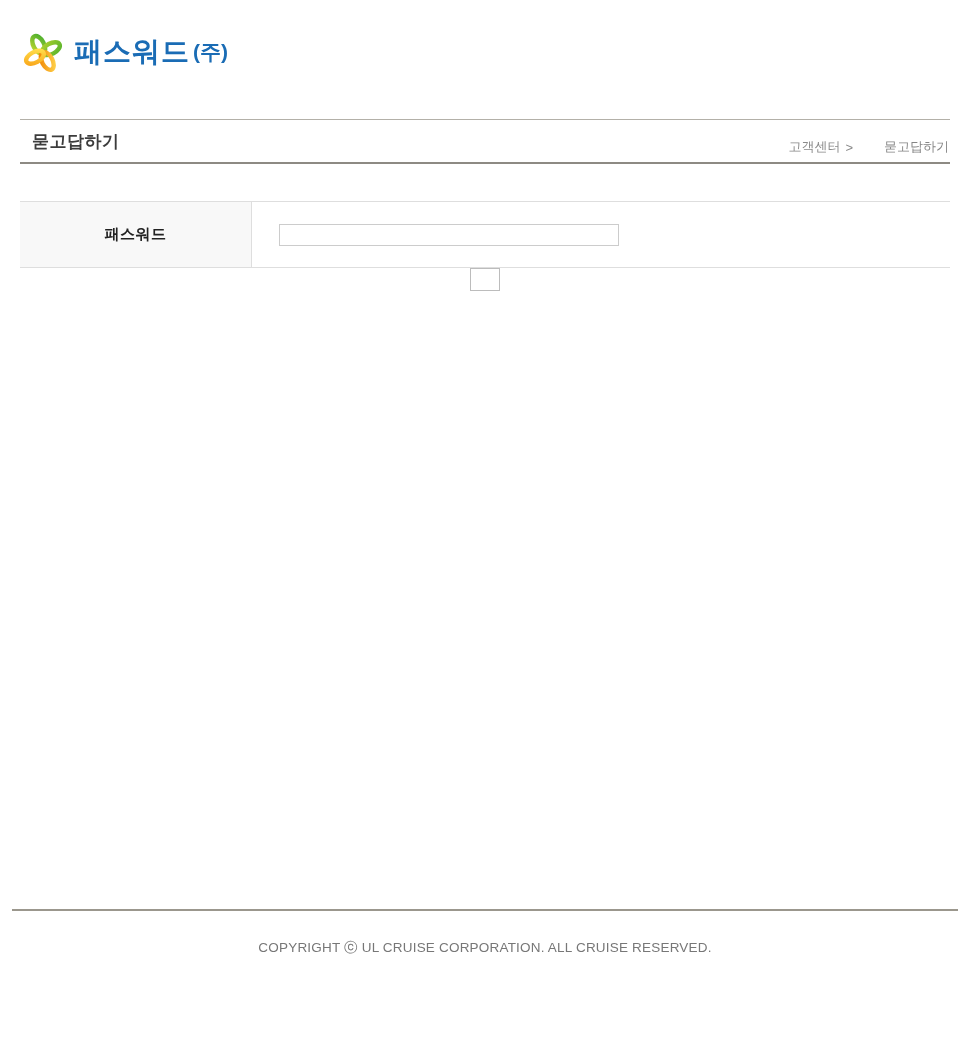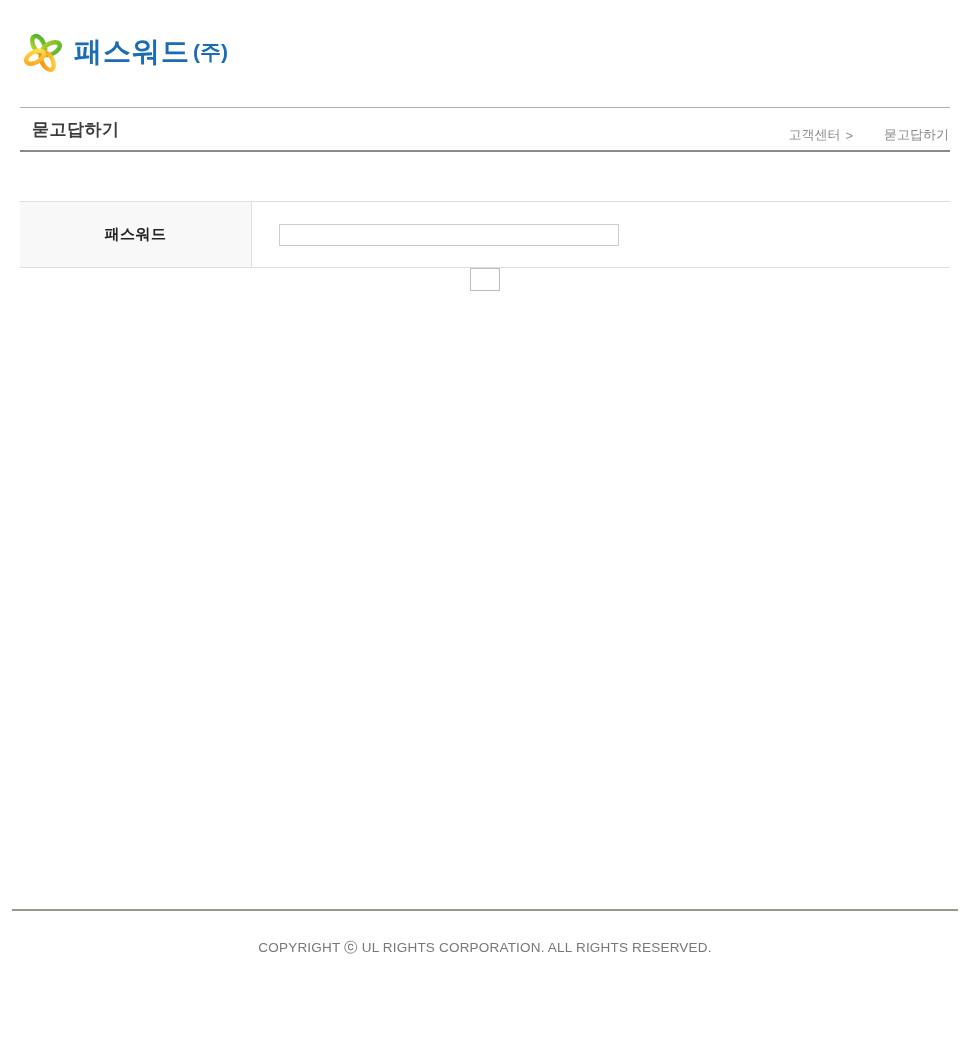--- a/index.html
+++ b/index.html
@@ -19,21 +19,21 @@
     color: #1a6cb5; font-weight: bold; font-size: 28px;
     letter-spacing: 1px; line-height: 48px;
   }
   .logo-suffix {
     color: #1a6cb5; font-weight: bold; font-size: 21px; margin-left: 3px;
     vertical-align: 2px;
   }
 
   
   .title-bar {
-    position: absolute; top: 107px; left: 20px; right: 20px; height: 45px;
+    position: absolute; top: 119px; left: 20px; right: 20px; height: 45px;
     border-top: 1px solid #b3b0a8;
     border-bottom: 2px solid #8d8a83;
     display: flex; align-items: center; justify-content: space-between;
   }
   .page-title {
     font-size: 17px; font-weight: bold; color: #3c3c3c;
     padding-left: 12px; letter-spacing: 0.5px;
   }
   .breadcrumb {
     font-size: 13px; color: #8a8a8a; padding-right: 1px;
@@ -152,14 +152,14 @@
   <div class="form-td">
     <input class="pw-input" type="password" value="" style="">
   </div>
 </div>
 
 <div class="btn-row">
   <button class="confirm-button"></button>
 </div>
 
 <div class="footer">
-  <span class="footer-text">COPYRIGHT ⓒ UL RIGHTS CORPORATION. ALL RIGHTS RESERVED.</span>
+  <span class="footer-text">COPYRIGHT ⓒ UL CRUISE CORPORATION. ALL CRUISE RESERVED.</span>
 </div>
 
 </body></html>

